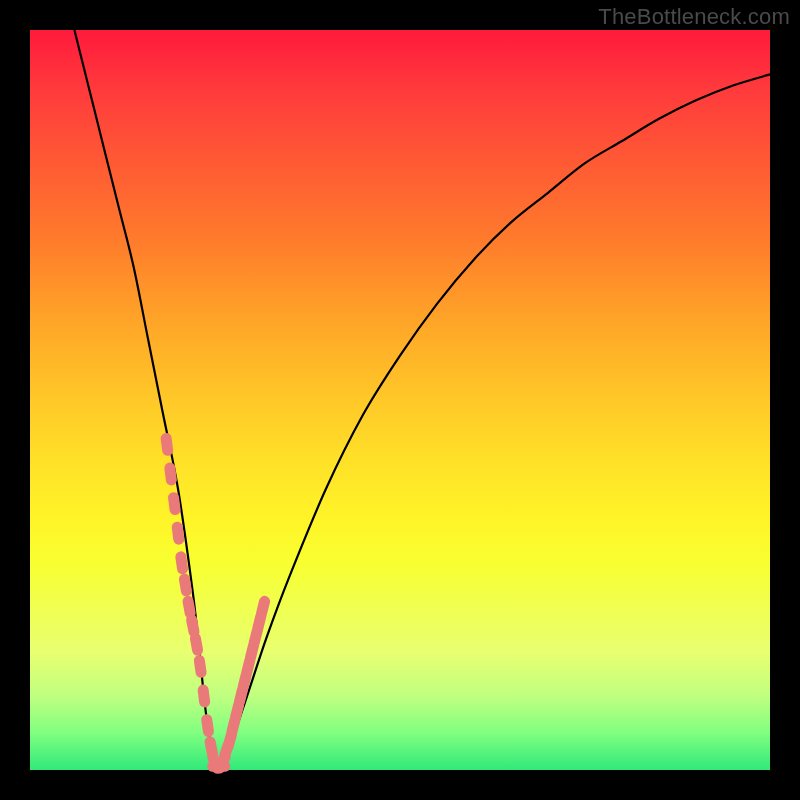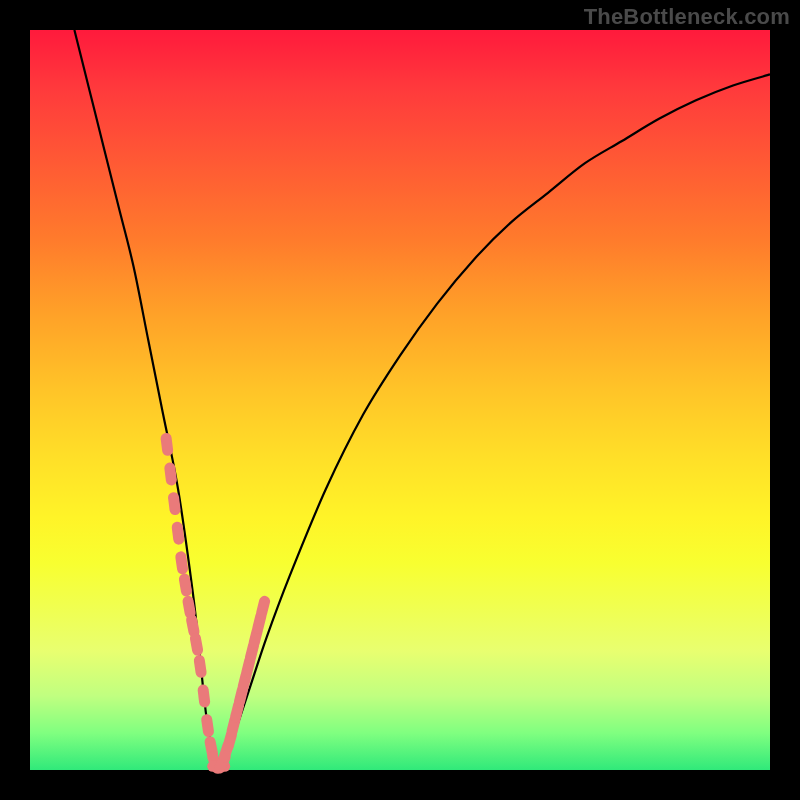--- a/index.html
+++ b/index.html
@@ -41,21 +41,21 @@
       #80ff80 95%,
       #30e97a 100%
     );
   }
   .watermark {
     position: absolute;
     top: 4px;
     right: 10px;
     color: #4a4a4a;
     font-size: 22px;
-    font-weight: 700;
+    font-weight: 400;
     letter-spacing: 0.2px;
     user-select: none;
   }
   svg.curve-layer {
     position: absolute;
     top: 0; left: 0;
     width: 740px;
     height: 740px;
     overflow: visible;
   }

